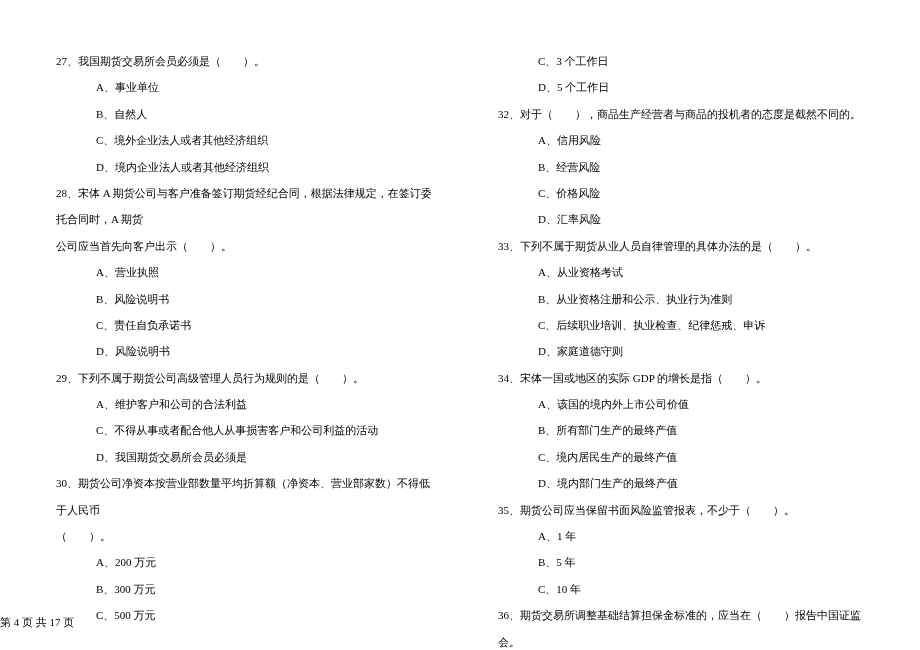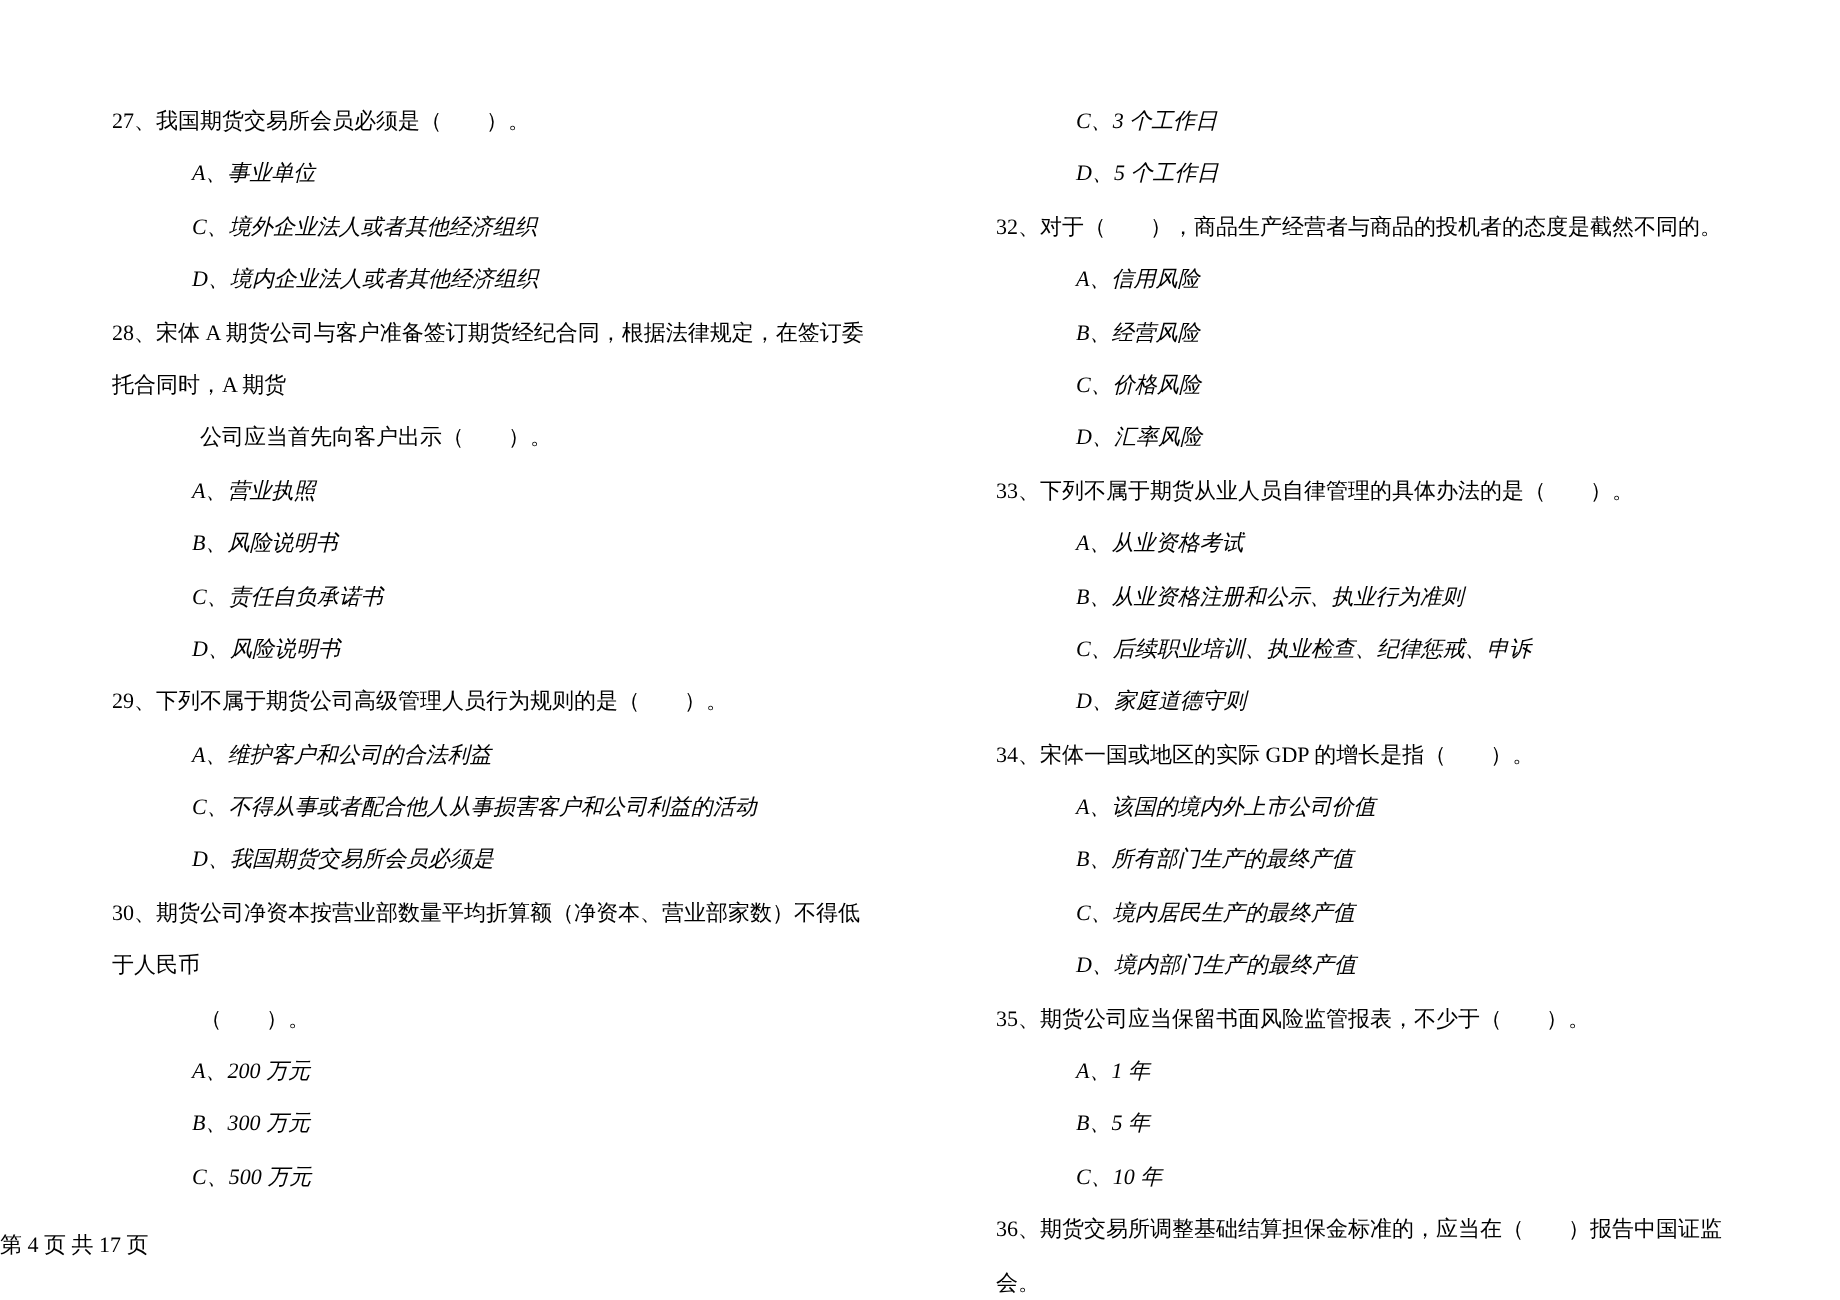--- a/index.html
+++ b/index.html
@@ -24,42 +24,41 @@
     .column {
       flex: 1;
       line-height: 2.4;
     }
     .q-text {
       display: block;
     }
     .option {
       padding-left: 40px;
       display: block;
-      font-style: italic;
     }
     .continuation {
       display: block;
-      margin-left: 44px;
     }
     .footer {
       position: absolute;
       bottom: 20px;
       left: 0;
       right: 0;
       text-align: left;
       font-size: 11px;
     }
   </style>
 </head>
 <body>
 
 <div class="content">
   <div class="column" id="left-col">
       <span class="q-text">27、我国期货交易所会员必须是（　　）。</span>
       <span class="option">A、事业单位</span>
+      <span class="option">B、自然人</span>
       <span class="option">C、境外企业法人或者其他经济组织</span>
       <span class="option">D、境内企业法人或者其他经济组织</span>
       <span class="q-text">28、宋体 A 期货公司与客户准备签订期货经纪合同，根据法律规定，在签订委托合同时，A 期货</span>
       <span class="continuation">公司应当首先向客户出示（　　）。</span>
       <span class="option">A、营业执照</span>
       <span class="option">B、风险说明书</span>
       <span class="option">C、责任自负承诺书</span>
       <span class="option">D、风险说明书</span>
       <span class="q-text">29、下列不属于期货公司高级管理人员行为规则的是（　　）。</span>
       <span class="option">A、维护客户和公司的合法利益</span>

